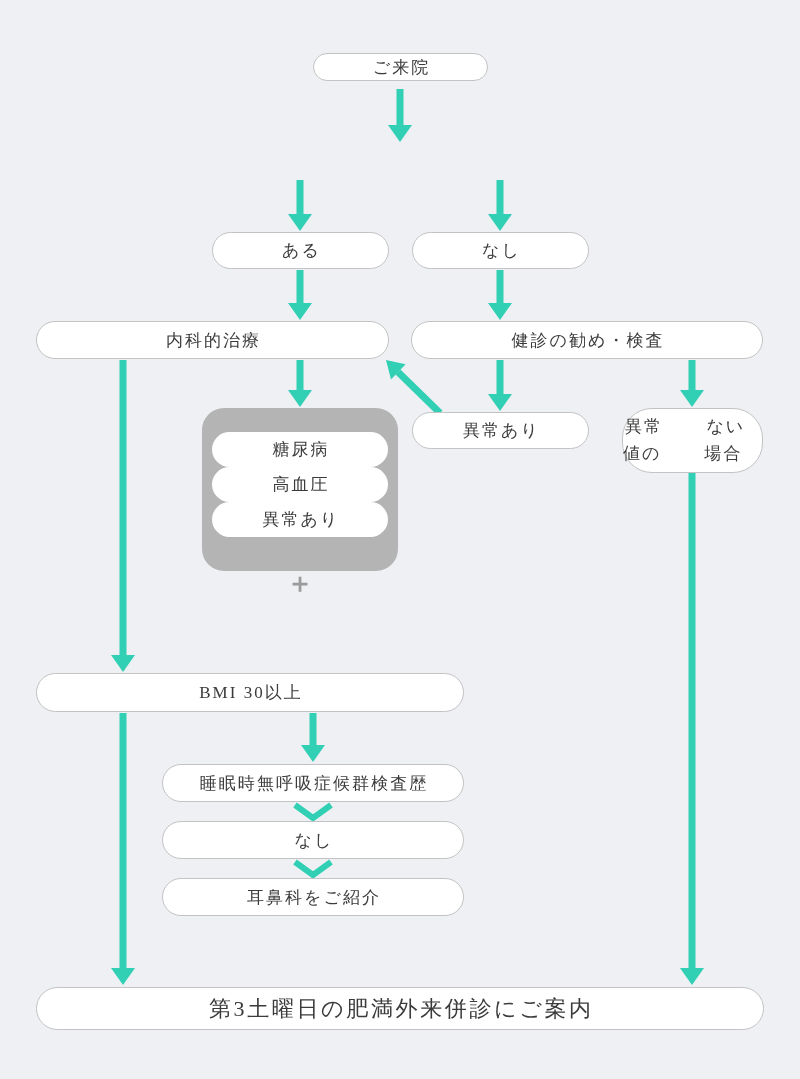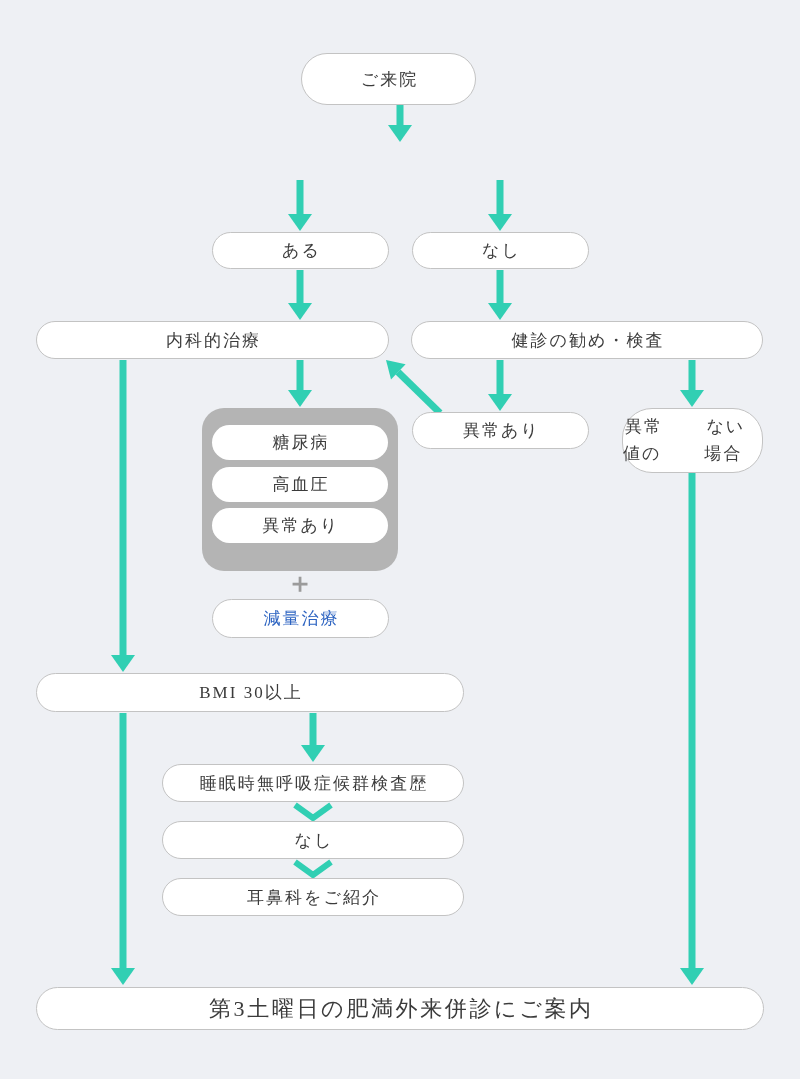--- a/index.html
+++ b/index.html
@@ -23,21 +23,21 @@
     position:absolute;z-index:2;box-sizing:border-box;
     background:var(--box_fill);border:1px solid var(--box_border);border-radius:999px;
     display:flex;align-items:center;justify-content:center;
     color:var(--text);font-size:17px;letter-spacing:0.12em;text-indent:0.12em;
     white-space:nowrap;
   }
   .node.multiline{flex-direction:row;white-space:normal;border-radius:30px;line-height:1.55;gap:24px;}
   .group{
     position:absolute;z-index:1;box-sizing:border-box;
     background:var(--group_container);border-radius:22px;
-    display:flex;flex-direction:column;justify-content:space-between;
+    display:flex;flex-direction:column;justify-content:center;
     padding:17px 10px 28px 10px;
   }
   .group .node{position:static;border:none;width:176px;height:35px;}
   .plus{
     position:absolute;z-index:2;display:flex;align-items:center;justify-content:center;
     color:var(--plus);font-family:"Liberation Sans","DejaVu Sans",sans-serif;
     font-weight:bold;font-size:27px;
   }
   .link-text{color:var(--link);}
   .big{font-size:22px;}
@@ -101,42 +101,39 @@
         <polygon class="head" points="680,968 704,968 692,985"></polygon>
     </g>
     <g>
       <polyline class="chev" points="295,805 313,818 331,805"></polyline>
     </g>
     <g>
       <polyline class="chev" points="295,862 313,875 331,862"></polyline>
     </g>
   </svg>
 
-  <div class="node" style="left:301px;top:53px;width:175px;height:52px;">ご来院</div>
+  <div class="node" style="left:313px;top:53px;width:175px;height:28px;">ご来院</div>
 
 
   <div class="node" style="left:212px;top:232px;width:177px;height:37px;">ある</div>
 
   <div class="node" style="left:412px;top:232px;width:177px;height:37px;">なし</div>
 
   <div class="node" style="left:36px;top:321px;width:353px;height:38px;">内科的治療</div>
 
   <div class="node" style="left:411px;top:321px;width:352px;height:38px;">健診の勧め・検査</div>
 
   <div class="group" style="left:202px;top:408px;width:196px;height:163px;">
     <div class="node">糖尿病</div>
     <div class="node">高血圧</div>
     <div class="node">異常あり</div>
   </div>
 
   <div class="plus" style="left:280px;top:569px;width:40px;height:28px;">＋</div>
 
-  <div class="node" style="left:212px;top:599px;width:177px;height:39px;">
-    <span class="link-text">減量治療</span>
-  </div>
 
   <div class="node" style="left:412px;top:412px;width:177px;height:37px;">異常あり</div>
 
   <div class="node multiline" style="left:622px;top:408px;width:141px;height:65px;">
     <span>異常値の</span>
     <span>ない場合</span>
   </div>
 
   <div class="node" style="left:36px;top:673px;width:428px;height:39px;">BMI 30以上</div>
 

